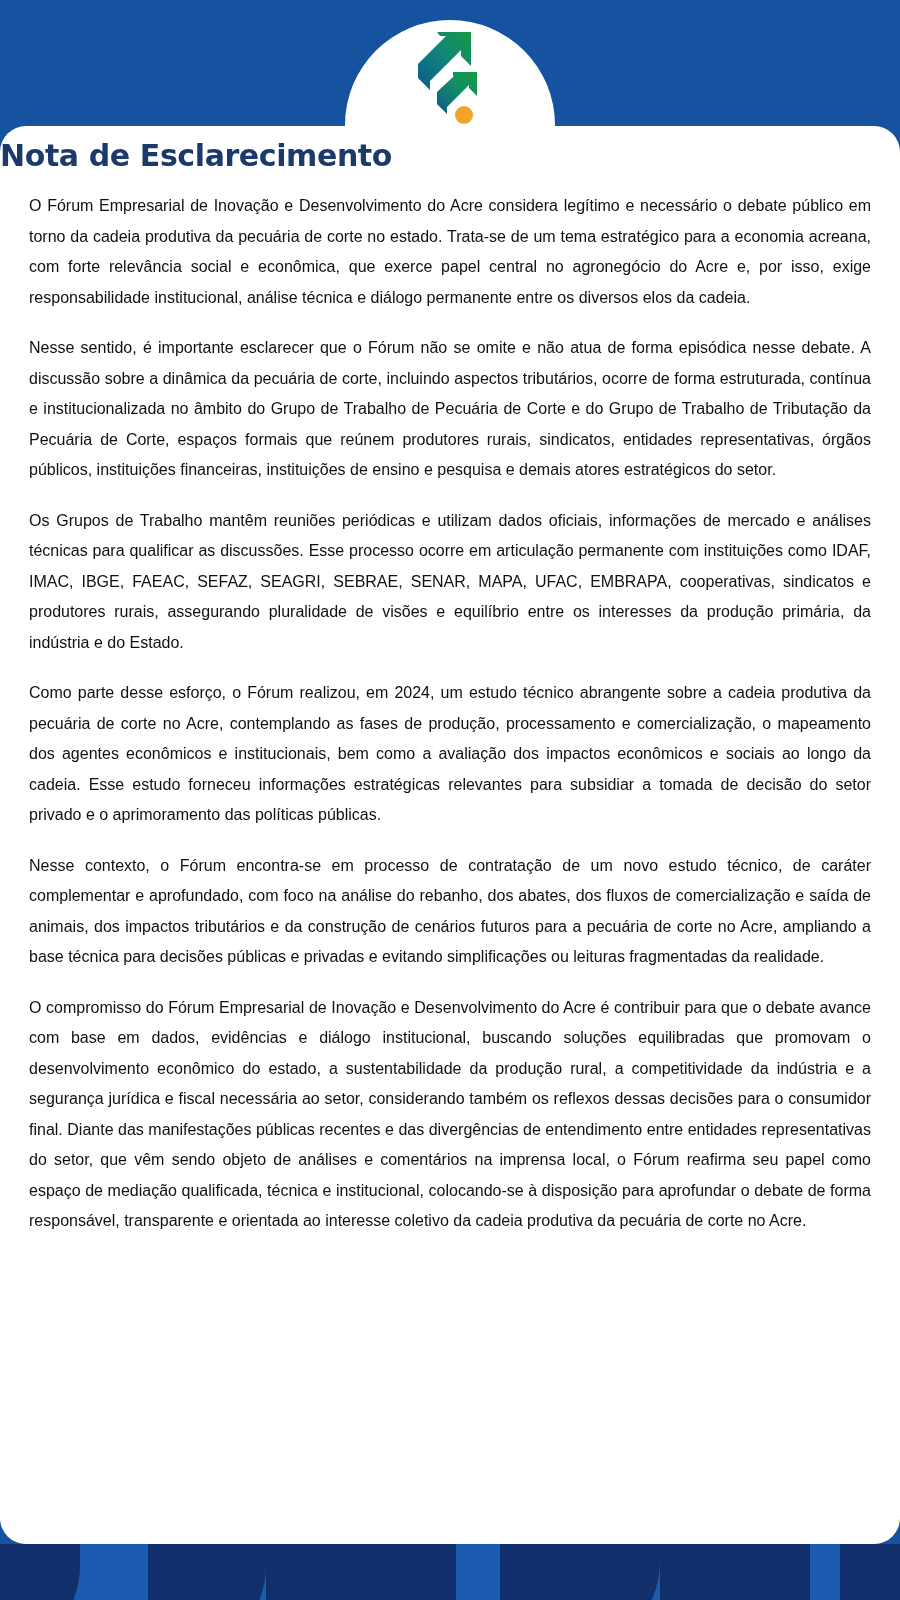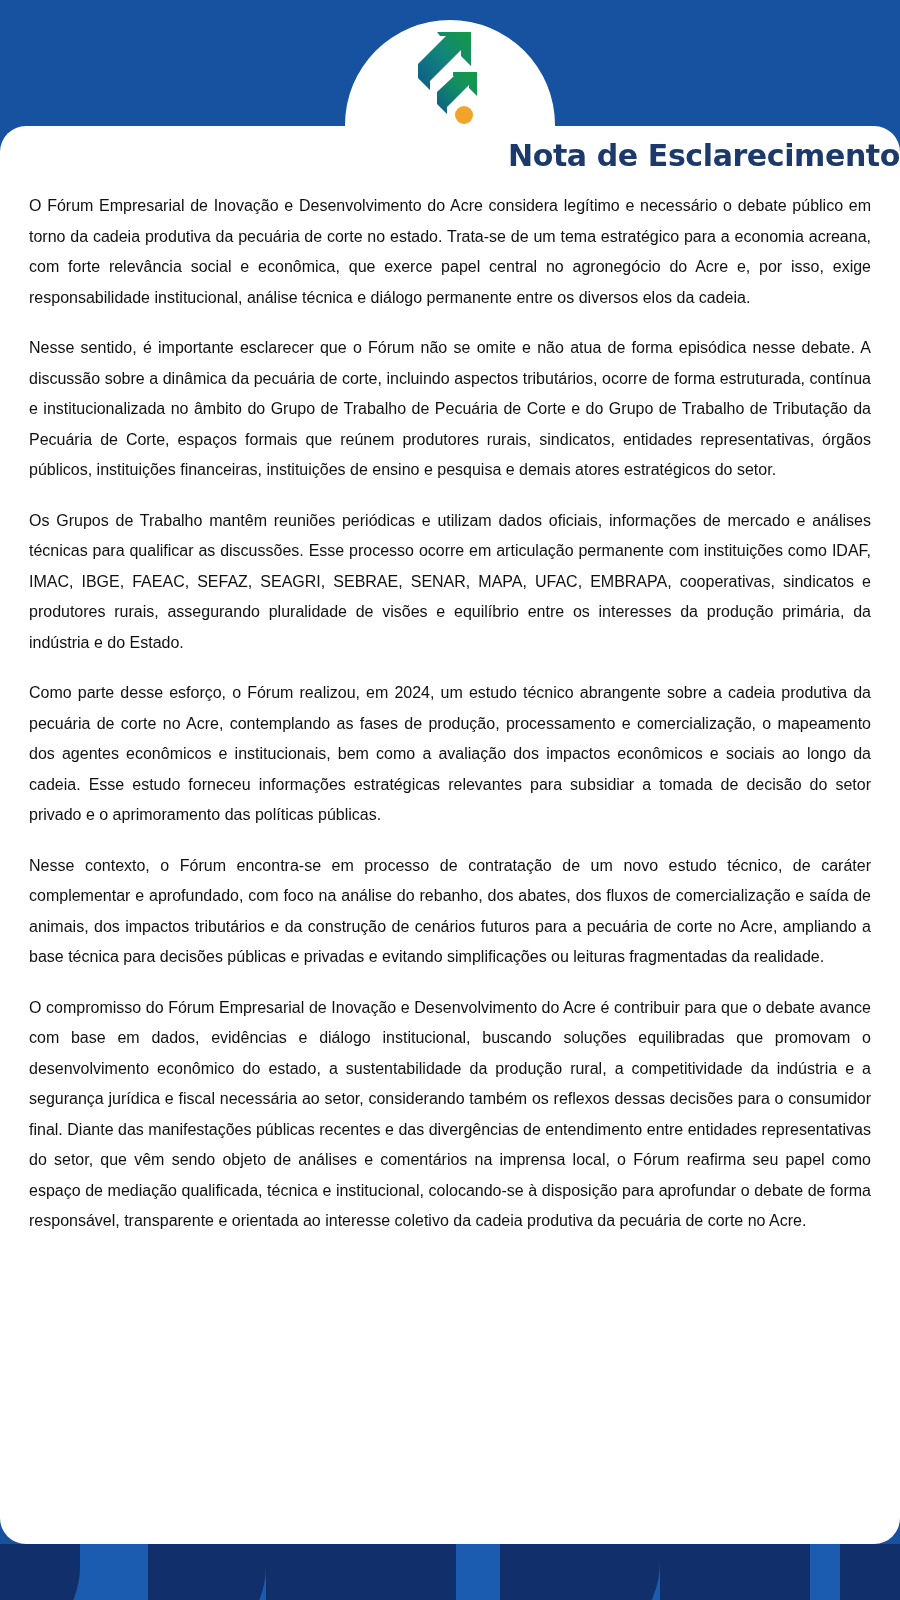--- a/index.html
+++ b/index.html
@@ -57,21 +57,21 @@
     width: 900px;
     height: 1418px;
     background: #ffffff;
     border-radius: 26px;
     z-index: 3;
     overflow: hidden;
   }
 
   .doc-title {
     margin-top: 12px;
-    text-align: right;
+    text-align: left;
     color: #1B3A6B;
     font-size: 30px;
     font-weight: bold;
     letter-spacing: -0.4px;
     font-family: "DejaVu Sans", "Liberation Sans", sans-serif;
   }
 
   .body-copy {
     margin: 18px 29px 0 29px;
     width: 842px;

